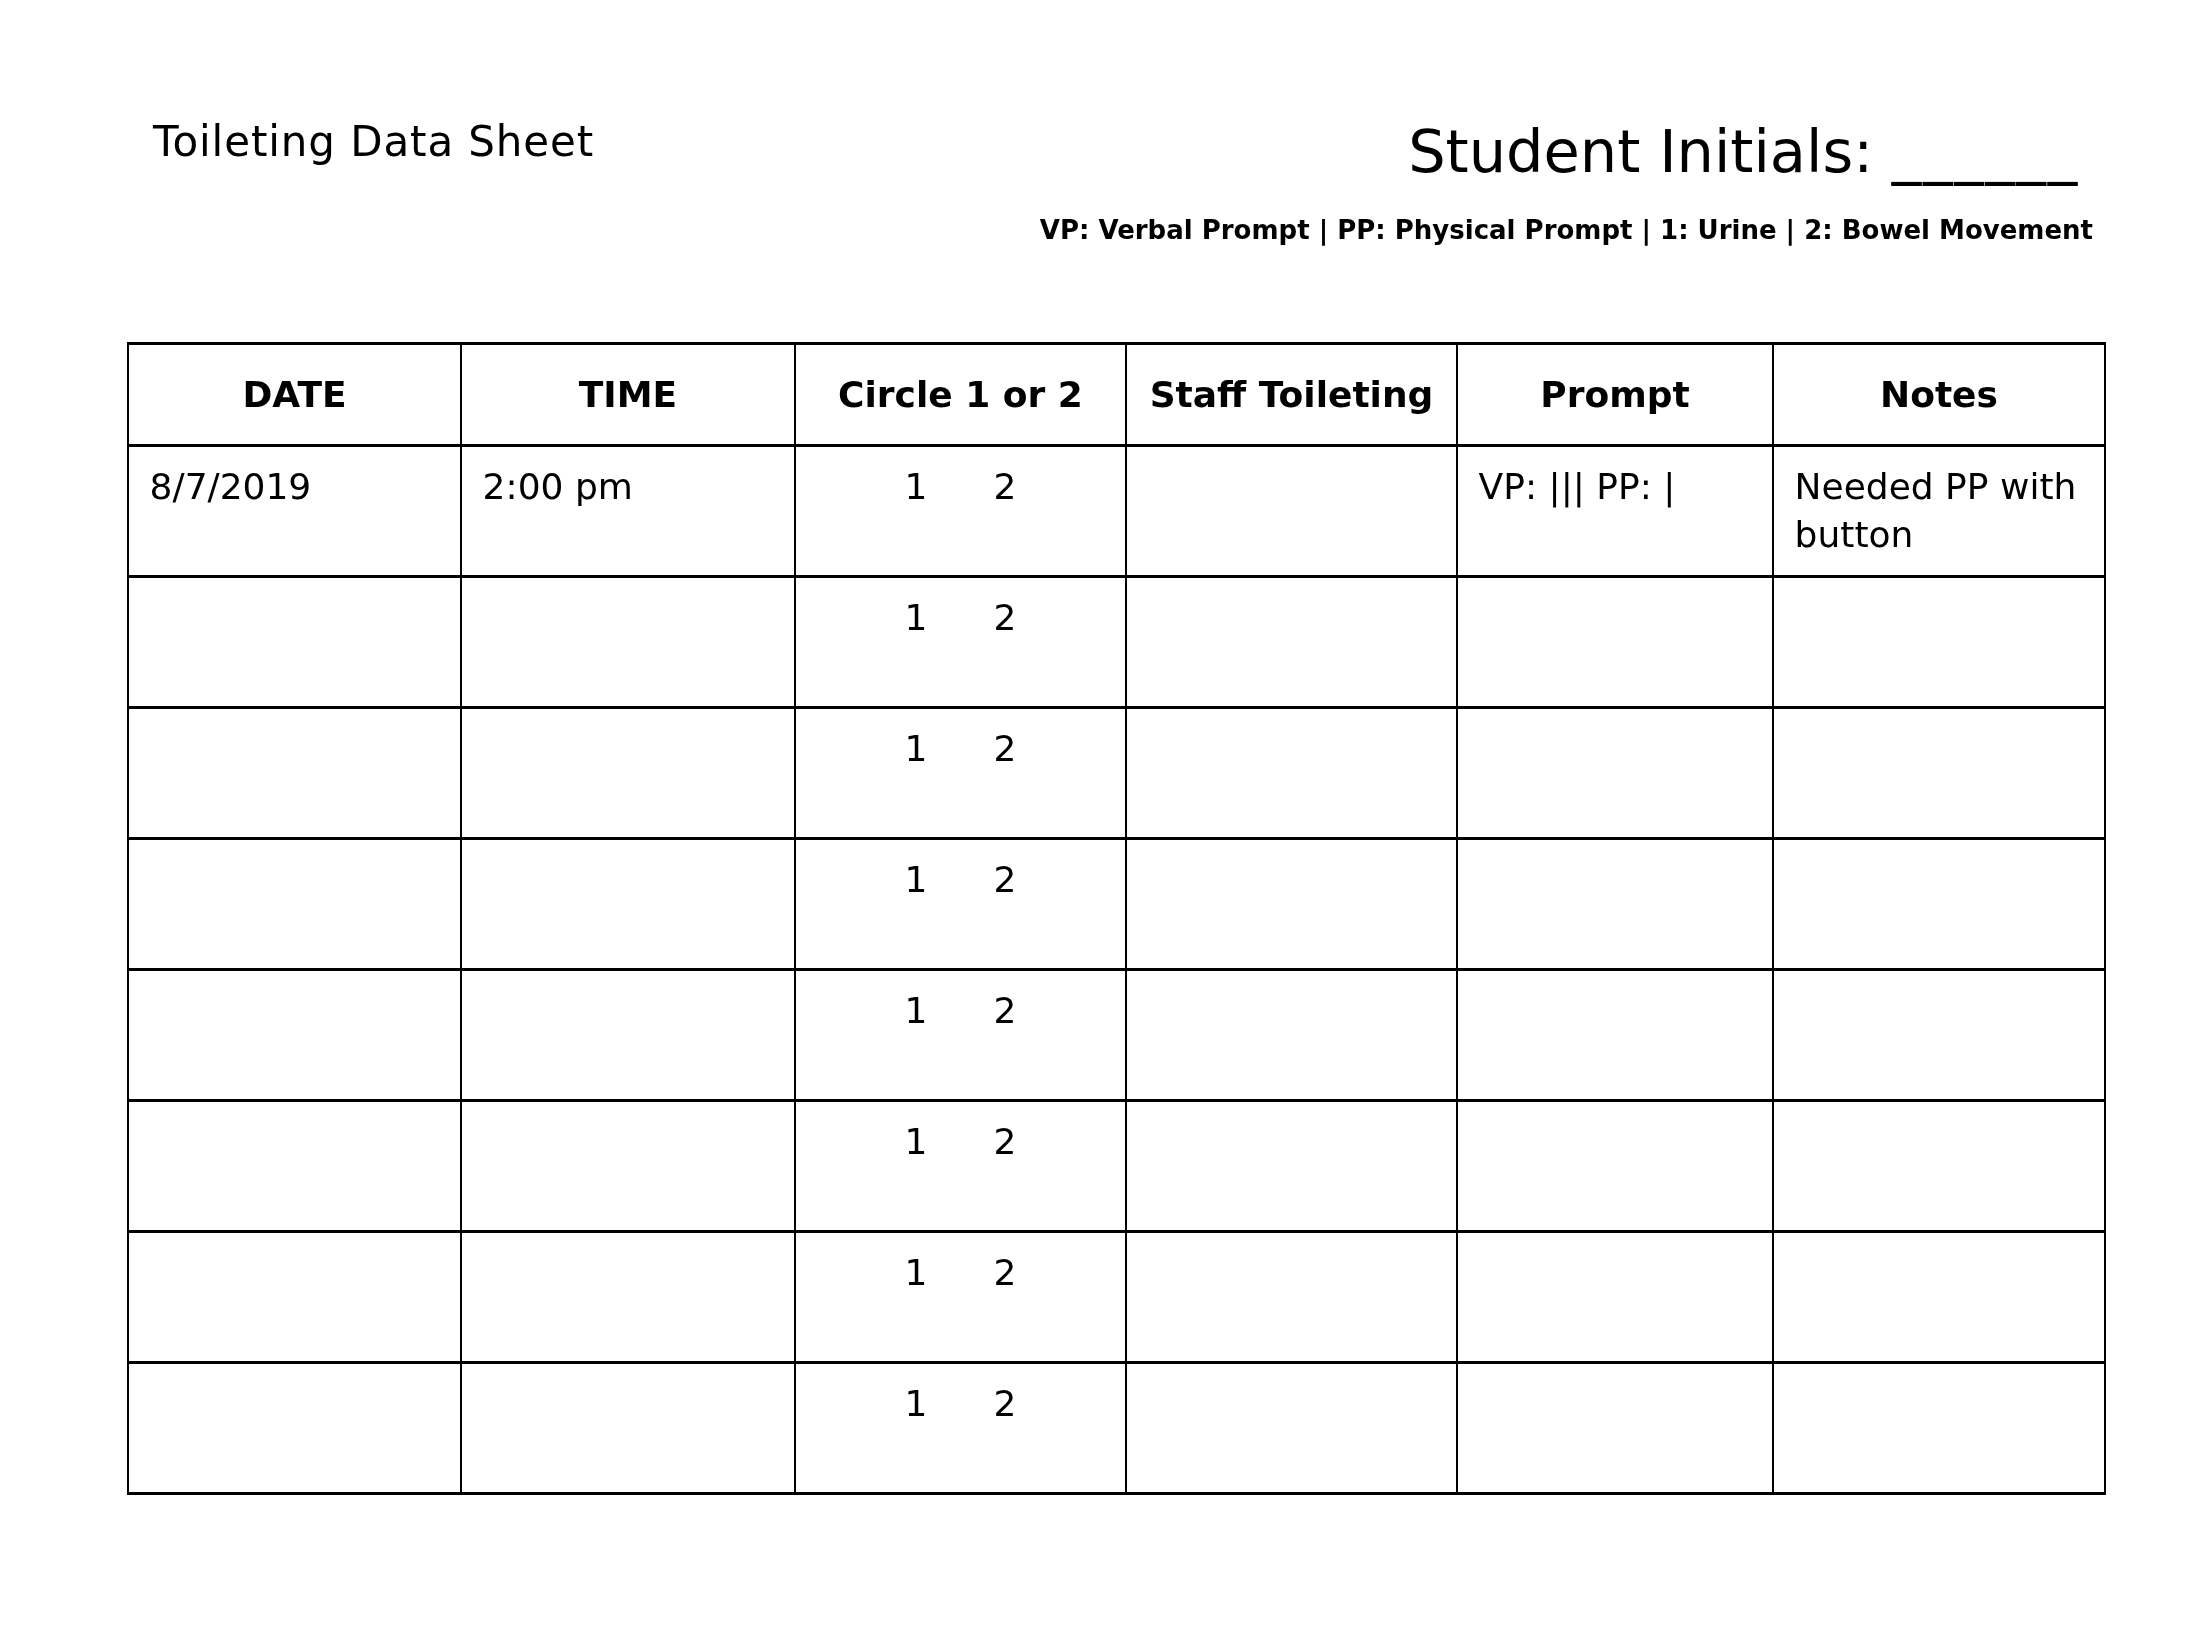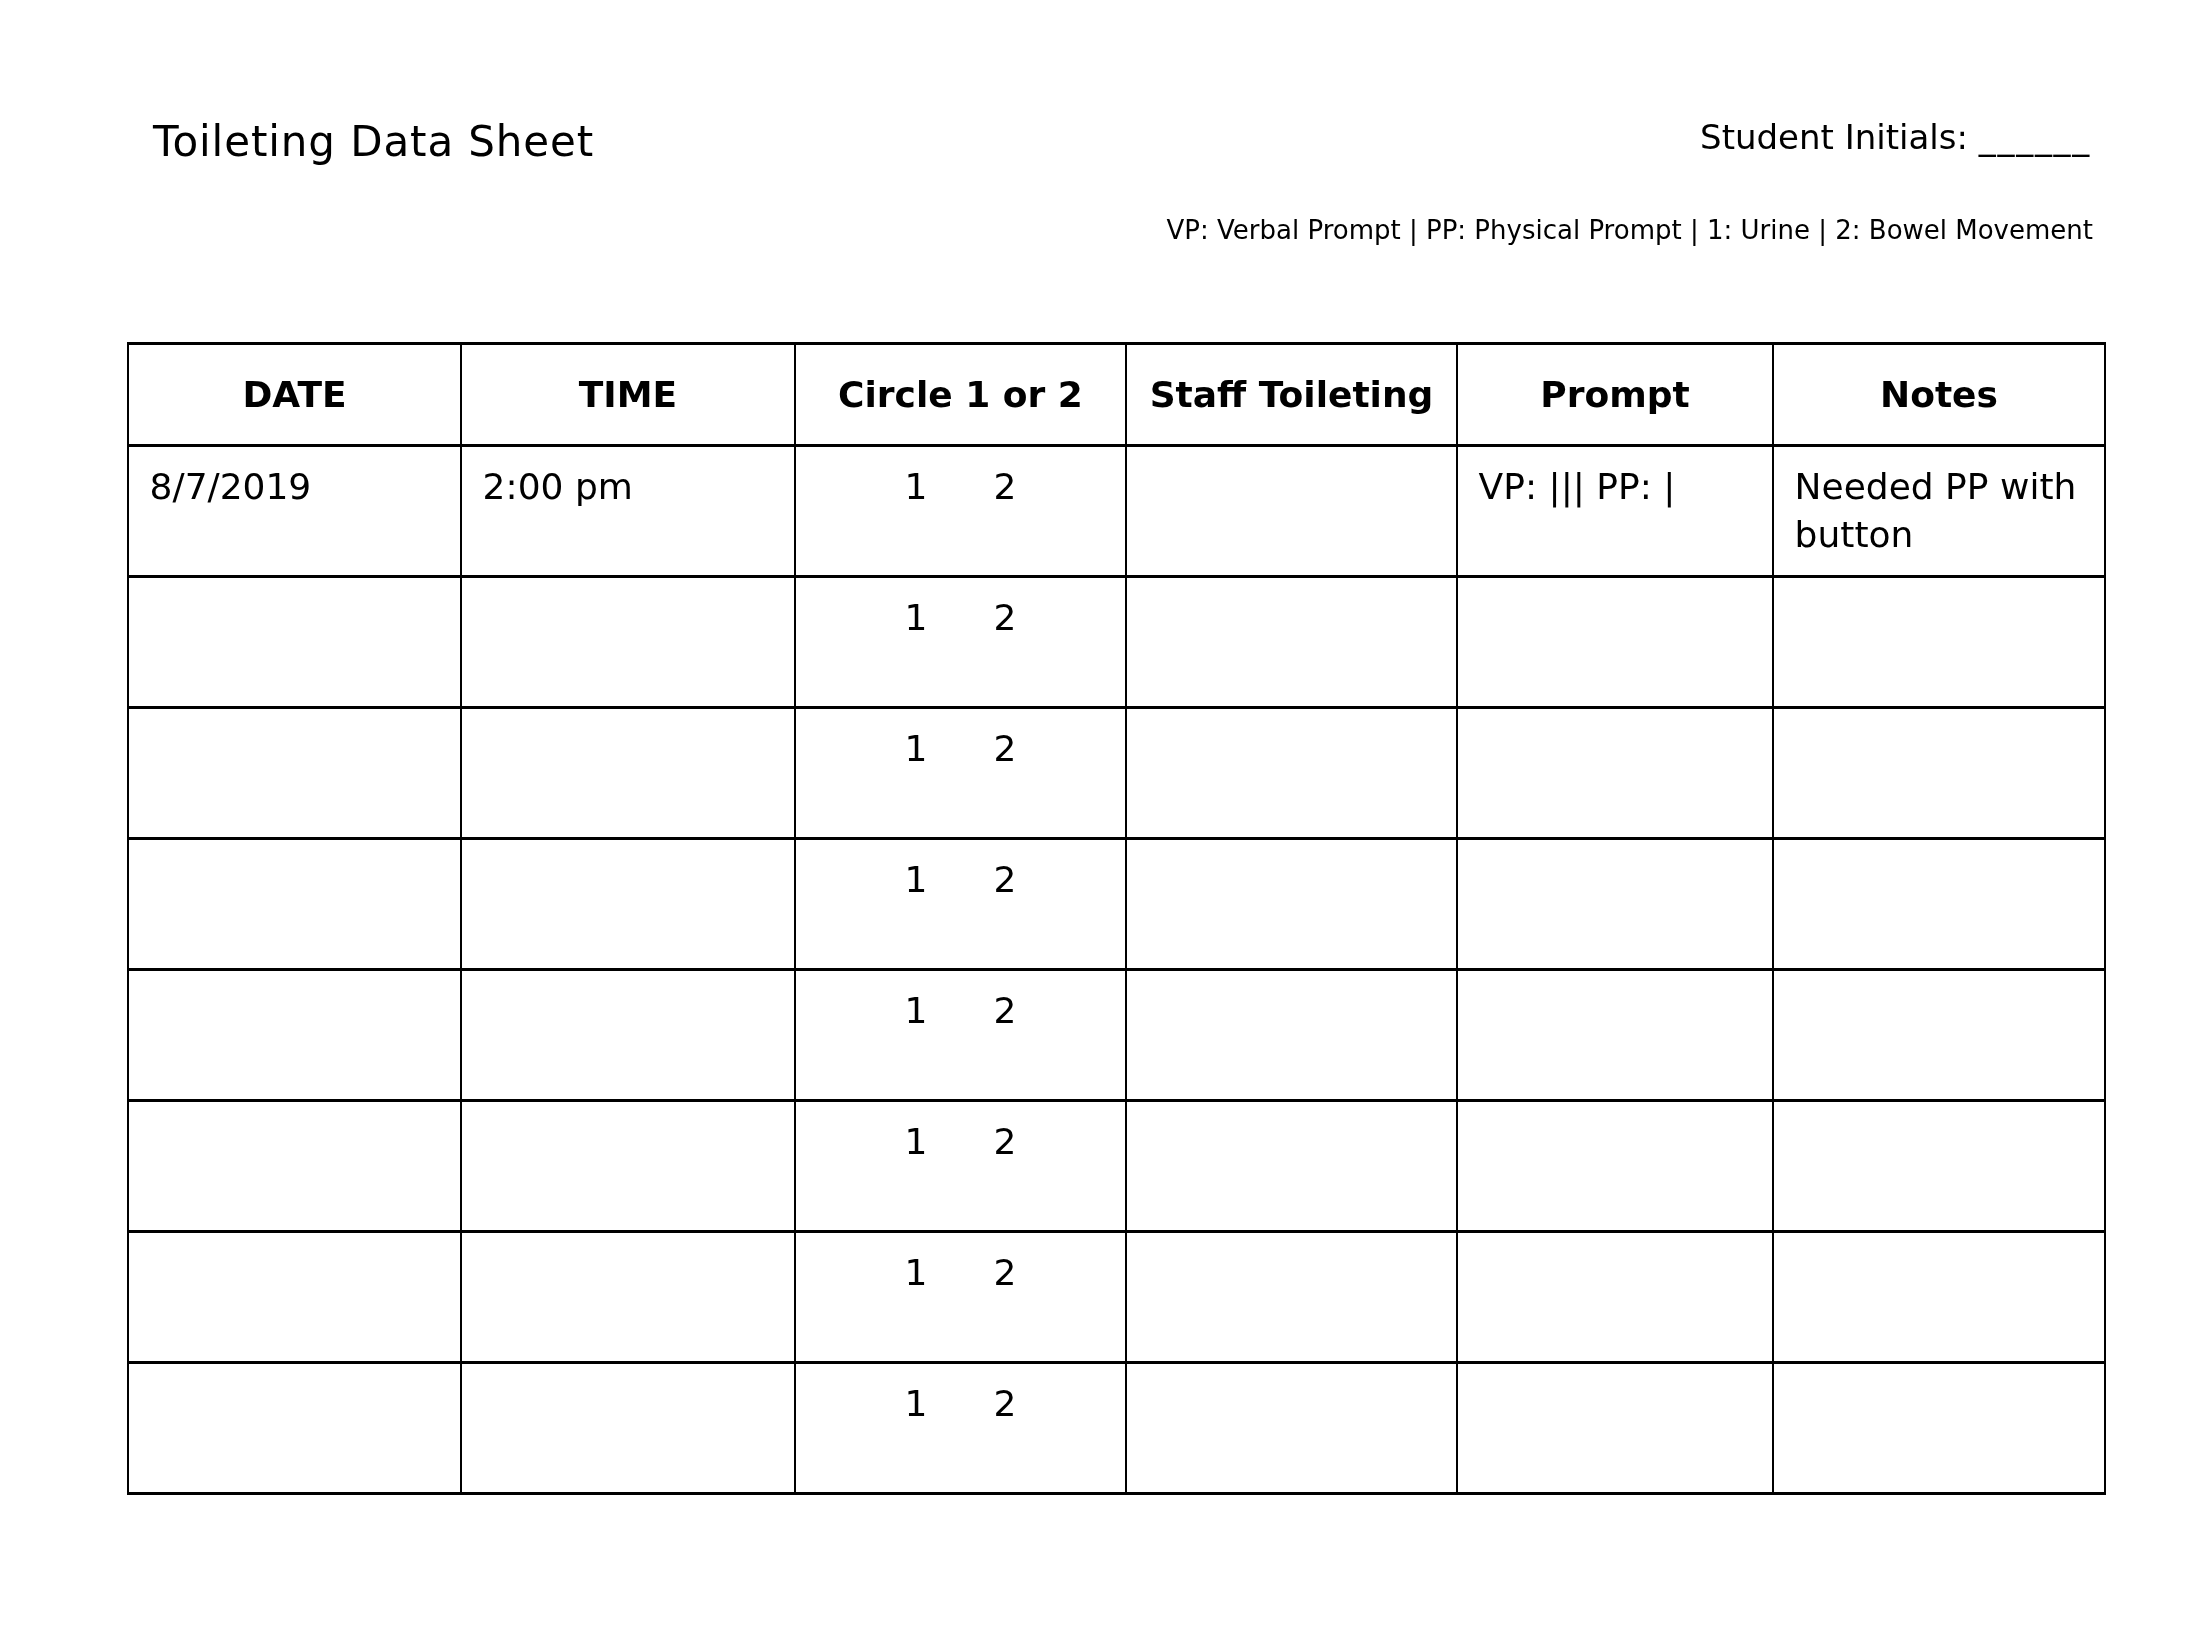--- a/index.html
+++ b/index.html
@@ -17,35 +17,35 @@
     left: 153px;
     top: 117px;
     font-size: 42px;
     font-weight: 400;
     letter-spacing: 0.9px;
     white-space: nowrap;
   }
   .student-initials {
     position: absolute;
     top: 117px;
-    right: 112px;
-    font-size: 34px;
+    right: 124px;
+    font-size: 59px;
     font-weight: 400;
     white-space: nowrap;
     text-align: center;
   }
   .student-initials .blank {
     letter-spacing: 1.7px;
   }
   .legend {
     position: absolute;
     top: 215px;
     right: 110px;
     font-size: 26px;
-    font-weight: 400;
+    font-weight: 700;
     white-space: nowrap;
     text-align: right;
   }
   table.sheet {
     position: absolute;
     left: 127px;
     top: 342px;
     width: 1977px;
     table-layout: fixed;
     border-collapse: collapse;

